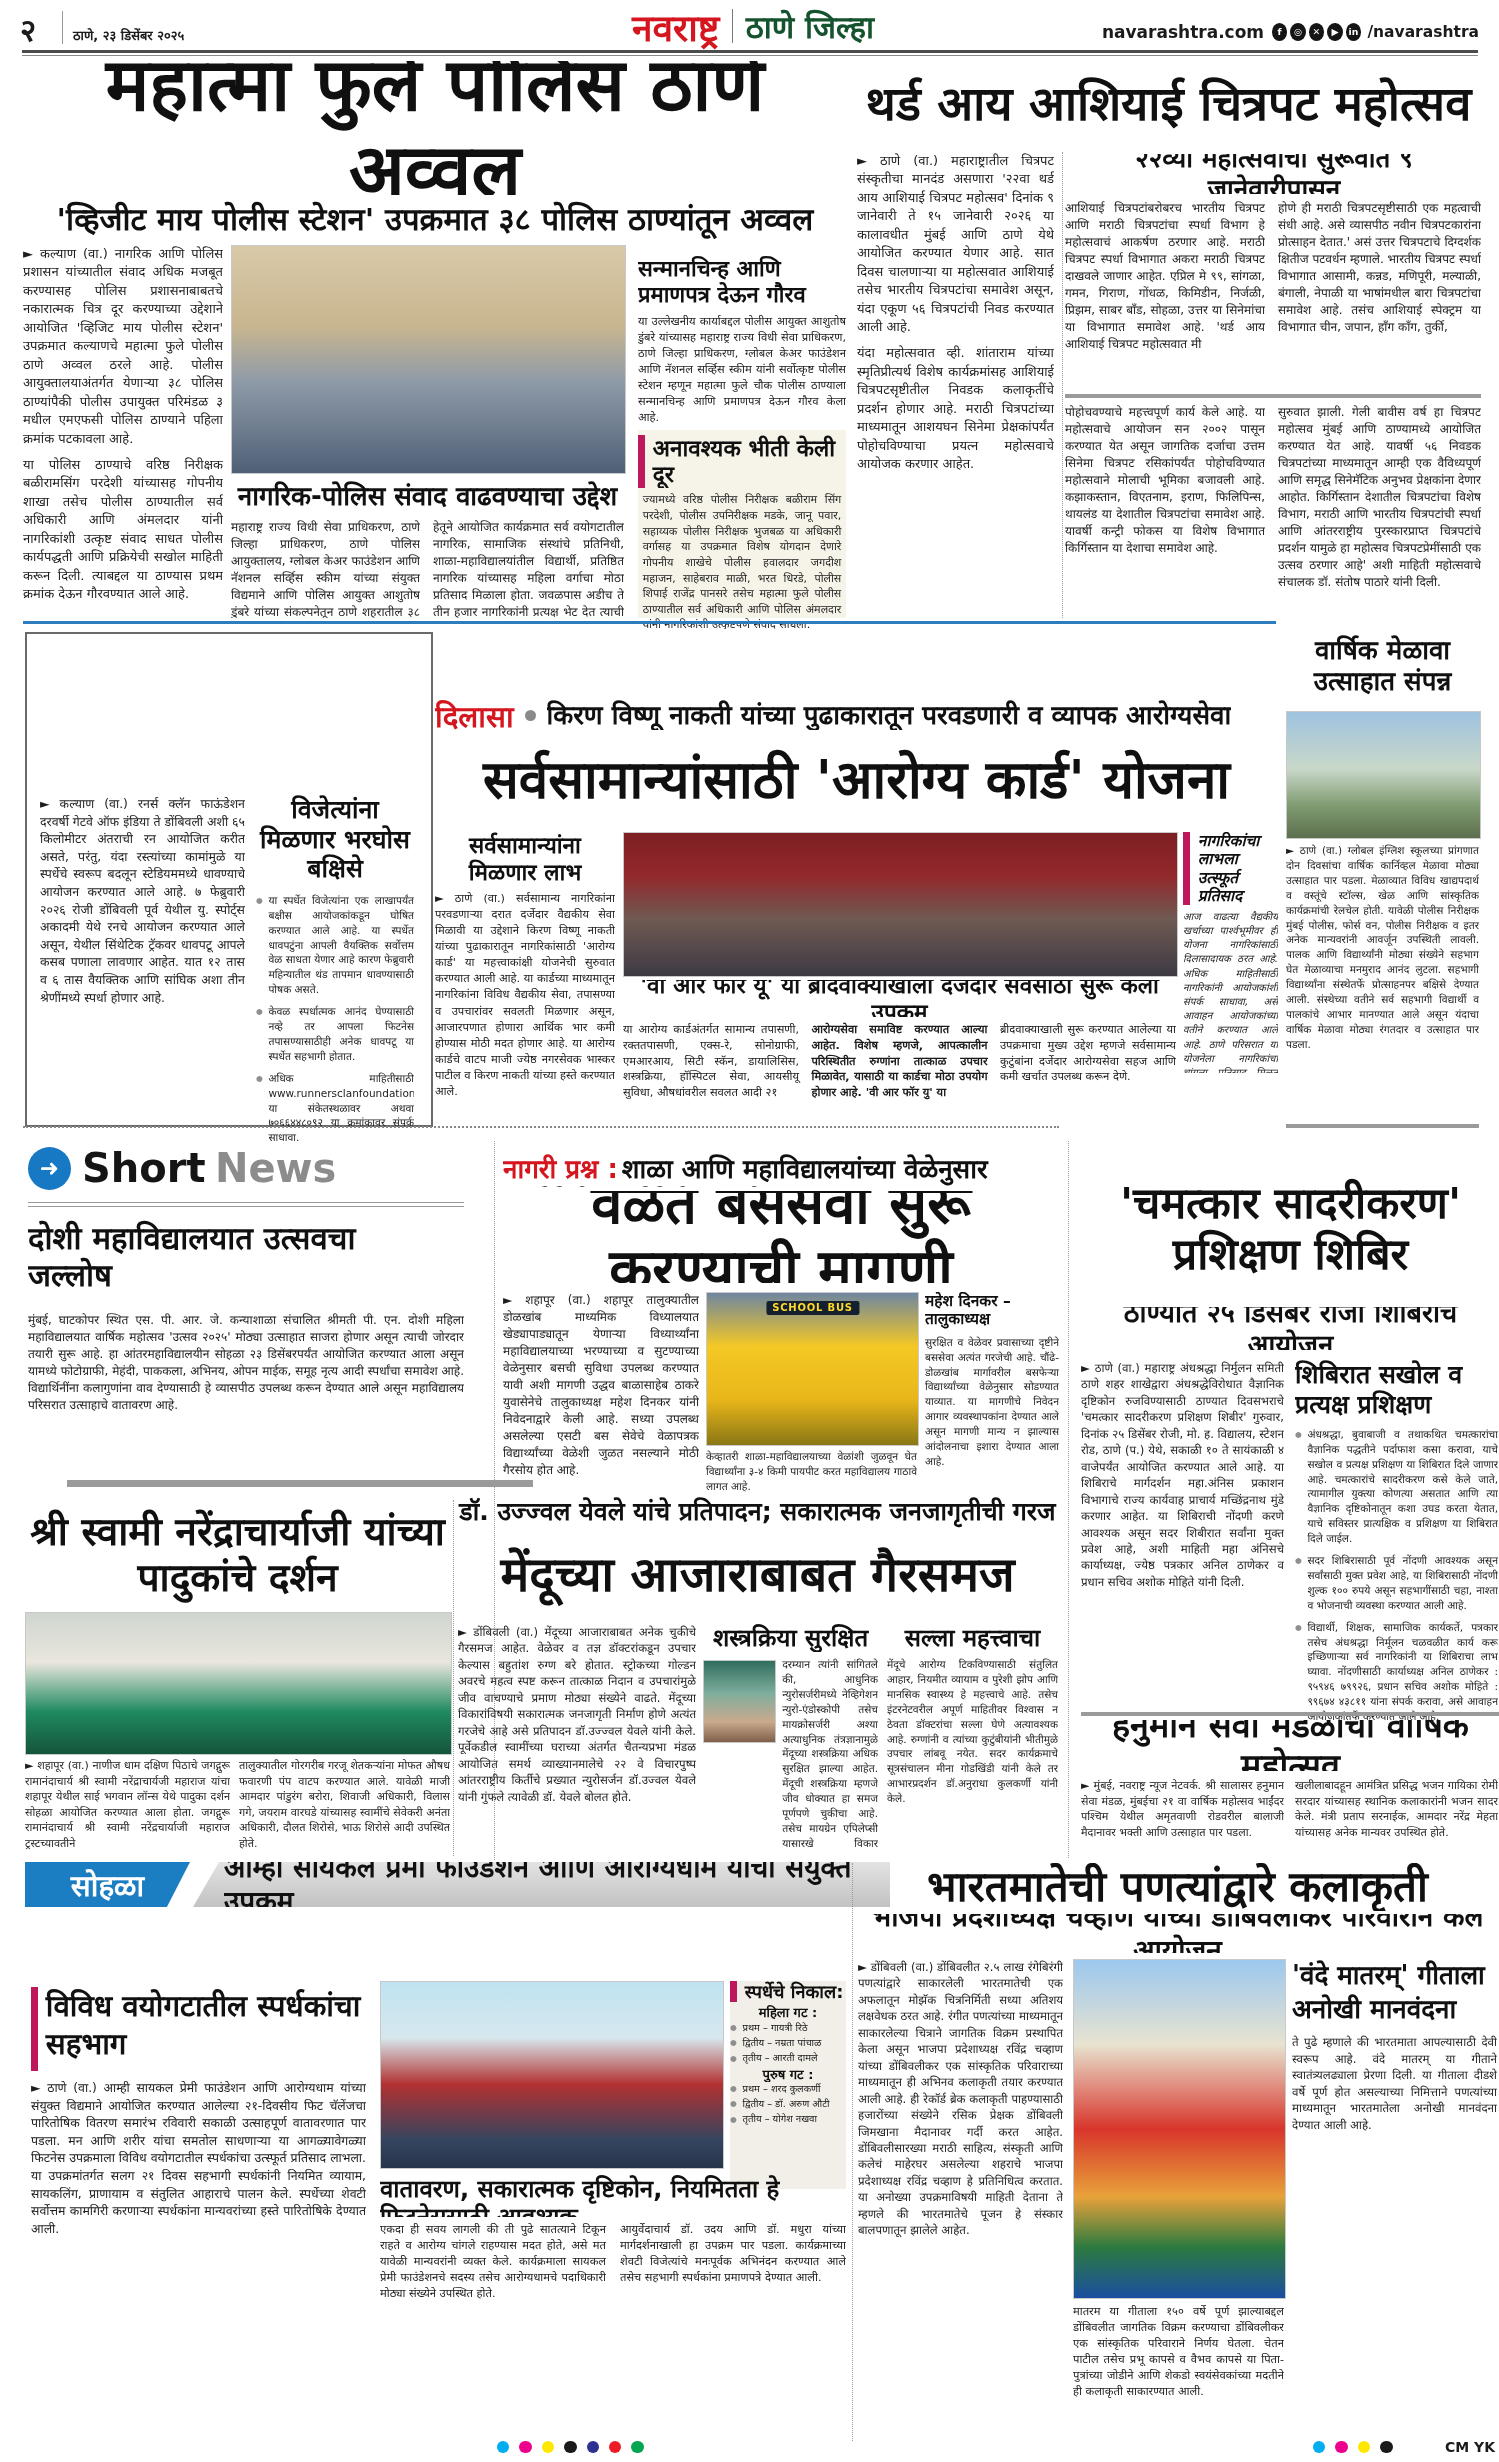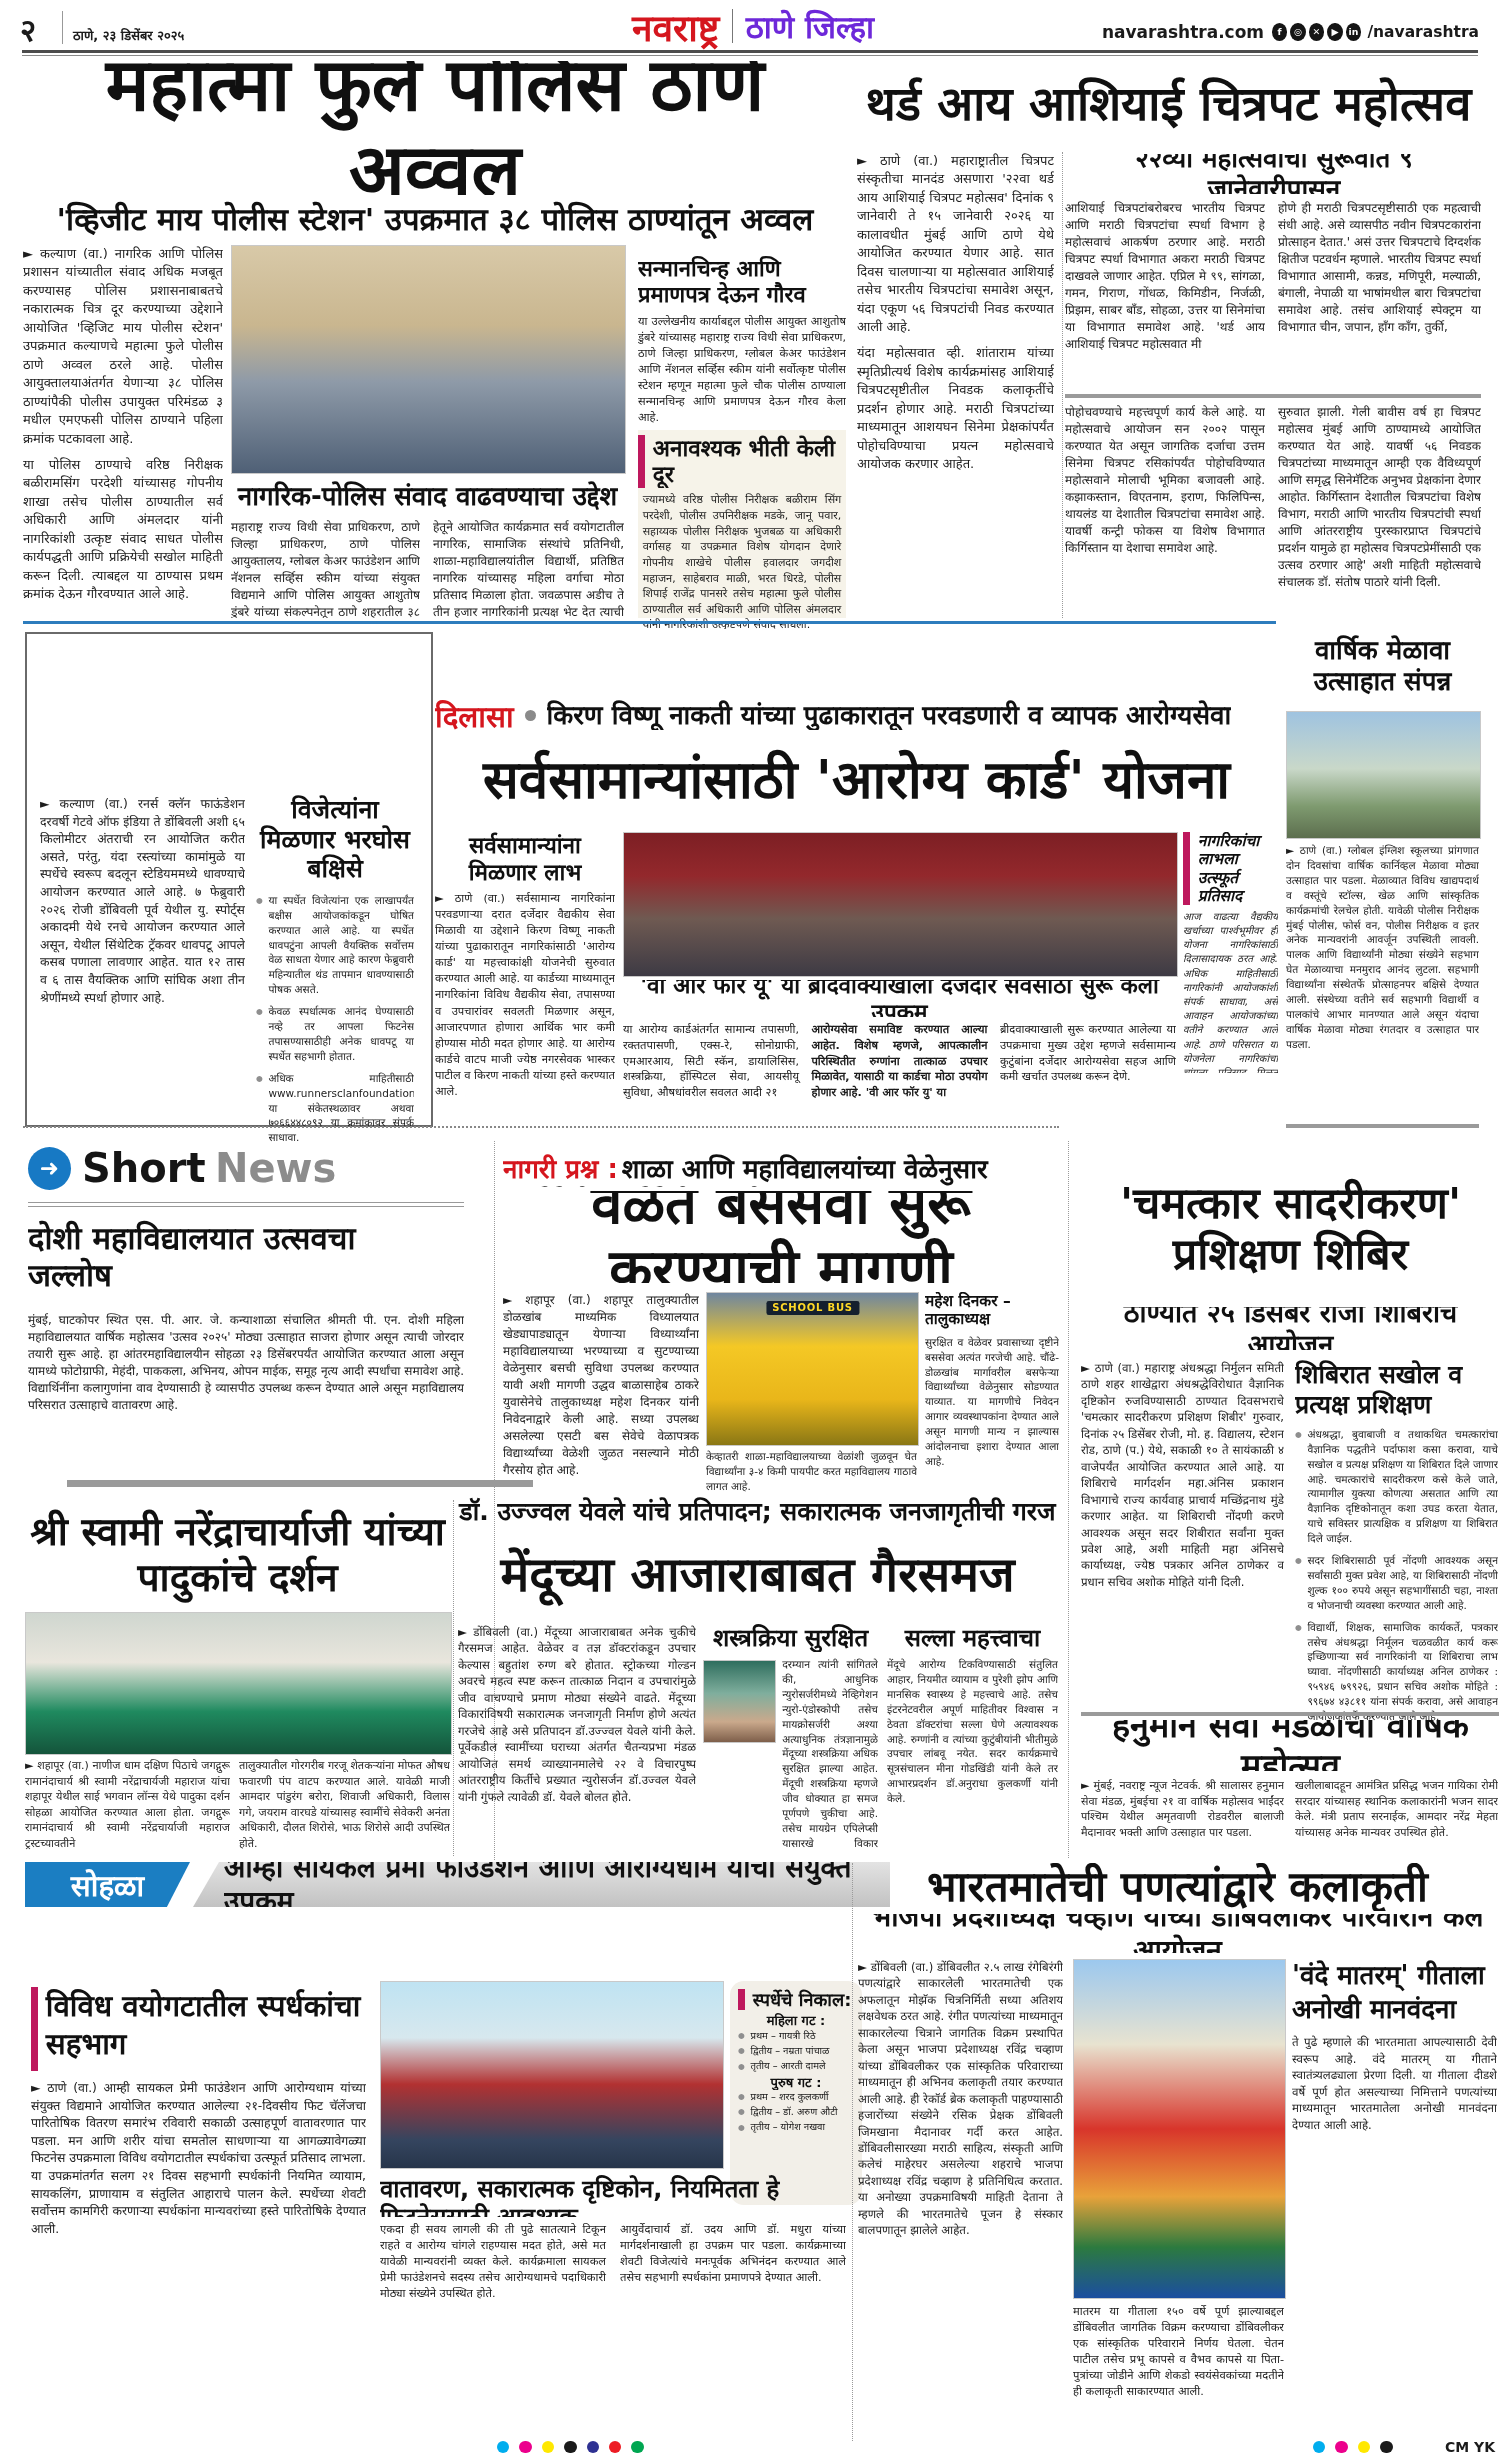--- a/index.html
+++ b/index.html
@@ -43,21 +43,21 @@
 <body>
 
 <div class="page">
 
   <div class="ab" style="left:20px;top:7.8px;width:33px;height:37px;font-size:31px;font-weight:bold;font-family:'DejaVu Serif',serif;">२</div>
   <div class="ab" style="left:62px;top:11px;width:0.8px;height:33px;background:#999;"></div>
   <div class="ab b" style="left:73px;top:26px;width:186px;font-size:13px;">ठाणे, २३ डिसेंबर २०२५</div>
   <div class="ab flexc" style="left:559px;top:6.2px;width:388px;height:40px;gap:12.4px;">
     <span style="font-size:37px;font-weight:800;color:#d5161e;">नवराष्ट्र</span>
     <span style="width:1.6px;height:34px;background:#777;"></span>
-    <span style="font-size:31px;font-weight:800;color:#6d28d9;">ठाणे जिल्हा</span>
+    <span style="font-size:31px;font-weight:800;color:#14532d;">ठाणे जिल्हा</span>
   </div>
   <div class="ab" style="left:1102px;top:20px;width:377px;height:23px;display:flex;align-items:center;justify-content:flex-end;">
     <span class="b" style="font-size:17px;margin-right:6.2px;">navarashtra.com</span>
     <span class="soc">f</span>
     <span class="soc">◎</span>
     <span class="soc">✕</span>
     <span class="soc">▶</span>
     <span class="soc">in</span>
     <span class="b" style="font-size:15.5px;margin-left:4.7px;">/navarashtra</span>
   </div>
@@ -204,21 +204,21 @@
 
   <div class="ab" style="left:25px;top:1862px;width:165px;height:45px;background:#1b7ec2;clip-path:polygon(0 0,100% 0,86% 100%,0 100%);display:flex;align-items:center;justify-content:center;">
     <span style="color:#fff;font-size:29.5px;font-weight:800;">सोहळा</span>
   </div>
   <div class="ab" style="left:193px;top:1862px;width:666px;height:45px;background:linear-gradient(180deg,#e3e3e3,#c2c2c2);display:flex;align-items:center;padding-left:31px;clip-path:polygon(26px 0,100% 0,100% 100%,0 100%);overflow:hidden;">
     <span class="hd" style="font-size:28px;">आम्ही सायकल प्रेमी फाउंडेशन आणि आरोग्यधाम यांचा संयुक्त उपक्रम</span>
   </div>
   <div class="ab hd bluebar" style="left:31px;top:1987px;width:335px;height:84px;font-size:29.5px;line-height:1.3;">विविध वयोगटातील स्पर्धकांचा सहभाग</div>
   <div class="ab bodytxt j" style="left:31px;top:2079px;width:335px;height:362px;font-size:12.4px;">► ठाणे (वा.) आम्ही सायकल प्रेमी फाउंडेशन आणि आरोग्यधाम यांच्या संयुक्त विद्यमाने आयोजित करण्यात आलेल्या २१-दिवसीय फिट चॅलेंजचा पारितोषिक वितरण समारंभ रविवारी सकाळी उत्साहपूर्ण वातावरणात पार पडला. मन आणि शरीर यांचा समतोल साधणाऱ्या या आगळ्यावेगळ्या फिटनेस उपक्रमाला विविध वयोगटातील स्पर्धकांचा उत्स्फूर्त प्रतिसाद लाभला. या उपक्रमांतर्गत सलग २१ दिवस सहभागी स्पर्धकांनी नियमित व्यायाम, सायकलिंग, प्राणायाम व संतुलित आहाराचे पालन केले. स्पर्धेच्या शेवटी सर्वोत्तम कामगिरी करणाऱ्या स्पर्धकांना मान्यवरांच्या हस्ते पारितोषिके देण्यात आली.</div>
   <div class="ab photo ph-fit" style="left:380px;top:1981px;width:342px;height:186px;"></div>
-  <div class="ab boxgray" style="left:730px;top:1981px;width:116px;height:208px;padding:8px;border-radius:14px;">
+  <div class="ab boxgray" style="left:730px;top:1981px;width:116px;height:208px;padding:0;">
     <div class="hd bluebar" style="font-size:18px;margin-bottom:3.1px;">स्पर्धेचे निकाल:</div>
     <div class="hd c" style="font-size:13px;">महिला गट :</div>
     <div class="bi" style="font-size:9.7px;margin-bottom:2.3px;">प्रथम – गायत्री रिठे</div>
     <div class="bi" style="font-size:9.7px;margin-bottom:2.3px;">द्वितीय – नम्रता पांचाळ</div>
     <div class="bi" style="font-size:9.7px;margin-bottom:2.3px;">तृतीय – आरती दामले</div>
     <div class="hd c" style="font-size:13px;">पुरुष गट :</div>
     <div class="bi" style="font-size:9.7px;margin-bottom:2.3px;">प्रथम – शरद कुलकर्णी</div>
     <div class="bi" style="font-size:9.7px;margin-bottom:2.3px;">द्वितीय – डॉ. अरुण औटी</div>
     <div class="bi" style="font-size:9.7px;margin-bottom:2.3px;">तृतीय – योगेश नखवा</div>
   </div>

